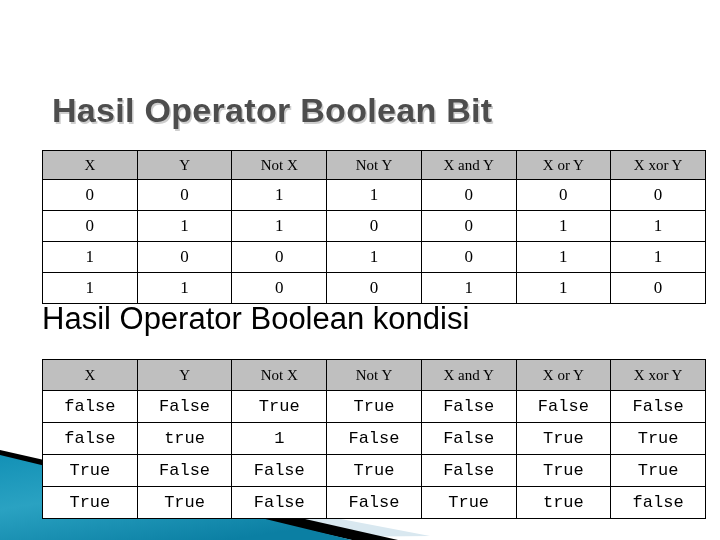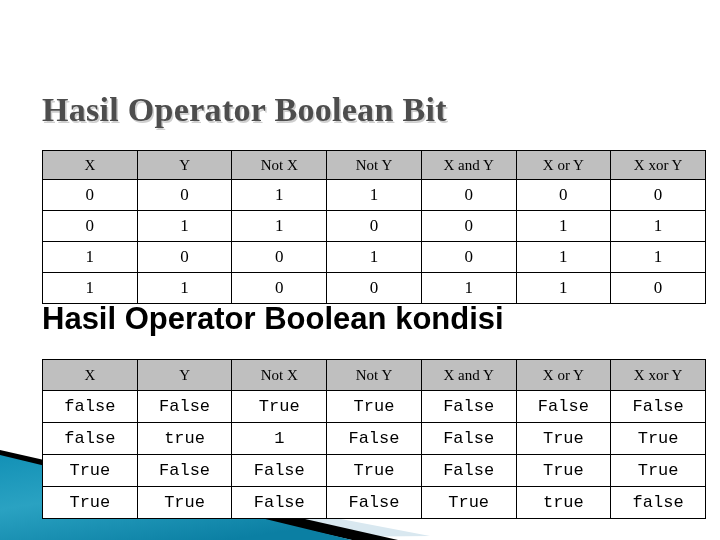--- a/index.html
+++ b/index.html
@@ -31,38 +31,38 @@
     bottom: 0;
     width: 720px;
     height: 100px;
     pointer-events: none;
     z-index: 0;
   }
 
   
   .title-bit {
     position: absolute;
-    left: 42px;
+    left: 52px;
     top: 93px;
-    font-family: Liberation Serif, serif;
+    font-family: Liberation Sans, sans-serif;
     font-weight: bold;
     font-size: 34px;
     letter-spacing: 0.3px;
     color: #4d4d4d;
     text-shadow: 1.5px 1.5px 0 rgba(190,190,190,0.75);
     white-space: nowrap;
     line-height: 1;
   }
 
   .title-kondisi {
     position: absolute;
     left: 42px;
     top: 303px;
     font-family: "Liberation Sans", sans-serif;
-    font-weight: bold;
+    font-weight: normal;
     font-size: 31px;
     color: #000000;
     white-space: nowrap;
     line-height: 1;
   }
 
   
   table.truth {
     position: absolute;
     border-collapse: collapse;

